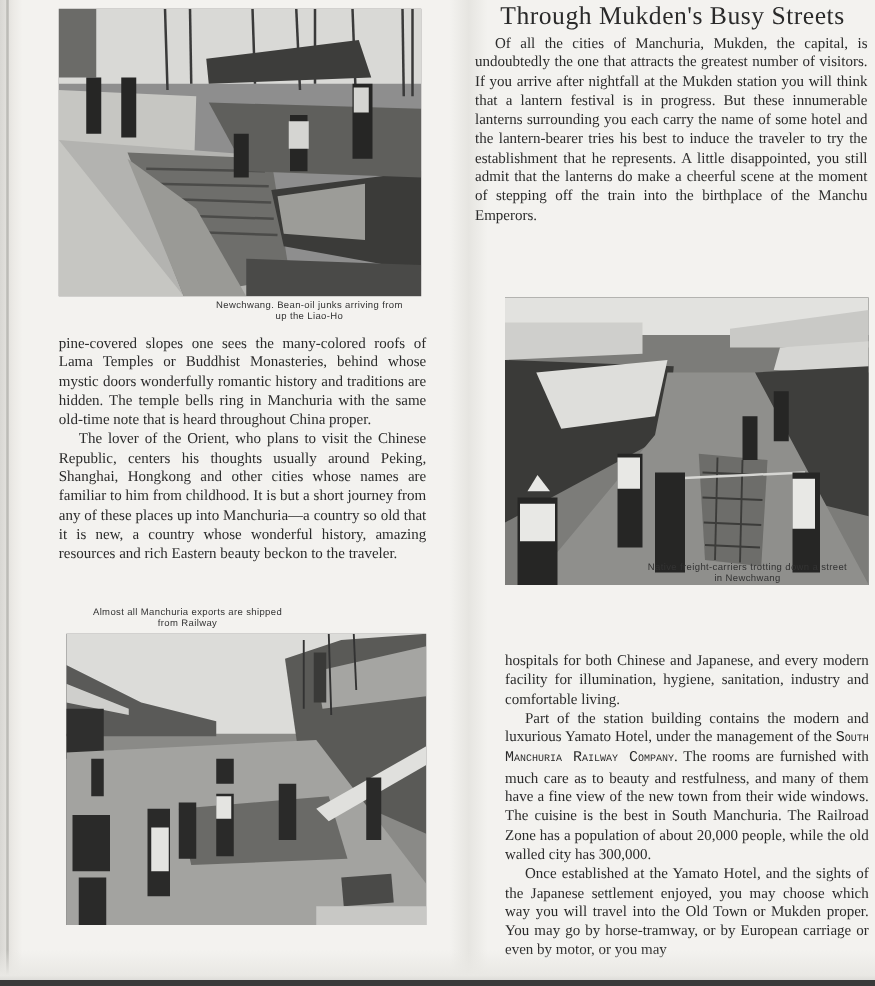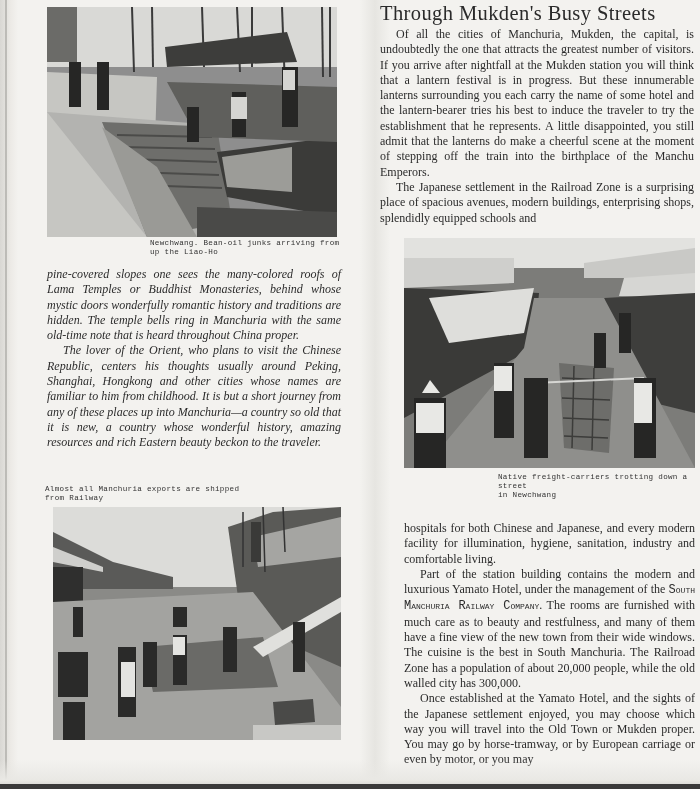--- a/index.html
+++ b/index.html
@@ -2,25 +2,25 @@
 <html><head>
 <meta charset="utf-8">
 <style>
   html,body{margin:0;padding:0;}
   body{width:700px;height:789px;background:#f3f2ef;position:relative;overflow:hidden;font-family:"Liberation Serif","DejaVu Serif",serif;color:#2a2a2a;}
   .spine{position:absolute;left:0;top:0;width:18px;height:789px;background:linear-gradient(90deg,#d8d7d3 0%,#eceae6 60%,#f3f2ef 100%);}
   .spine-line{position:absolute;left:5px;top:0;width:2px;height:789px;background:#9d9c98;opacity:.55;}
   .fold{position:absolute;left:360px;top:0;width:30px;height:789px;background:linear-gradient(90deg,#f3f2ef 0%,#e6e5e1 50%,#f3f2ef 100%);}
   .photo{position:absolute;overflow:hidden;background:#777;}
   .photo svg{display:block;width:100%;height:100%;}
-  .caption{position:absolute;font-family:Liberation Mono, monospace;font-size:7.6px;line-height:9px;color:#333;letter-spacing:.3px;}
+  .caption{position:absolute;font-family:Liberation Sans, sans-serif;font-size:7.6px;line-height:9px;text-align:center;color:#333;letter-spacing:.3px;}
   .col{position:absolute;font-size:12px;line-height:15.3px;text-align:justify;color:#2b2b2b;}
   .col p{margin:0;}
   .col p.indent{text-indent:16px;}
-  .title{position:absolute;left:380px;top:2px;width:316px;text-align:left;font-size:20.5px;letter-spacing:.4px;color:#2a2a2a;}
+  .title{position:absolute;left:380px;top:2px;width:316px;text-align:center;font-size:20.5px;letter-spacing:.4px;color:#2a2a2a;}
   .sc{font-variant:small-caps;font-family:Liberation Mono, monospace;}
   .bottom-shadow{position:absolute;left:0;top:760px;width:700px;height:29px;background:linear-gradient(180deg,rgba(243,242,239,0) 0%,#e9e8e4 70%,#cfcecb 100%);}
   .bottom-edge{position:absolute;left:0;top:784px;width:700px;height:5px;background:#3a3a3a;}
 </style>
 </head>
 <body>
 
 <div class="spine"></div>
 <div class="spine-line"></div>
 <div class="fold"></div>
@@ -67,21 +67,21 @@
       <rect x="184" y="90" width="16" height="22"></rect>
         <rect x="236" y="63" width="12" height="20"></rect>
     </g>
   </svg>
 </div>
 <div class="caption" style="left:150px;top:239px;width:195px;">
   <div>Newchwang.  Bean-oil junks arriving from</div>
   <div>up the Liao-Ho</div>
 </div>
 
-<div class="col" style="left:47px;top:267px;width:294px;font-style:italic;">
+<div class="col" style="left:47px;top:267px;width:294px;">
   <p>pine-covered slopes one sees the many-colored roofs of Lama Temples or Buddhist Monasteries, behind whose mystic doors wonderfully romantic history and traditions are hidden.  The temple bells ring in Manchuria with the same old-time note that is heard throughout China proper.</p>
   <p class="indent">The lover of the Orient, who plans to visit the Chinese Republic, centers his thoughts usually around Peking, Shanghai, Hongkong and other cities whose names are familiar to him from childhood.  It is but a short journey from any of these places up into Manchuria—a country so old that it is new, a country whose wonderful history, amazing resources and rich Eastern beauty beckon to the traveler.</p>
 </div>
 
 <div class="caption" style="left:45px;top:485px;width:210px;">
   <div>Almost all Manchuria exports are shipped</div>
   <div>from Railway</div>
 </div>
 
 <div class="photo" style="left:53px;top:507px;width:288px;height:233px;">
@@ -119,21 +119,20 @@
     </g>
     <path d="M220 195 L260 192 L262 215 L222 218 Z" fill="#4a4a48"></path>
     <rect x="200" y="218" width="88" height="15" fill="#c8c8c5"></rect>
   </svg>
 </div>
 
 <div class="title">Through Mukden's Busy Streets</div>
 
 <div class="col" style="left:380px;top:27px;width:314px;">
   <p class="indent">Of all the cities of Manchuria, Mukden, the capital, is undoubtedly the one that attracts the greatest number of visitors.  If you arrive after nightfall at the Mukden station you will think that a lantern festival is in progress.  But these innumerable lanterns surrounding you each carry the name of some hotel and the lantern-bearer tries his best to induce the traveler to try the establishment that he represents.  A little disappointed, you still admit that the lanterns do make a cheerful scene at the moment of stepping off the train into the birthplace of the Manchu Emperors.</p>
-  <p class="indent">The Japanese settlement in the Railroad Zone is a surprising place of spacious avenues, modern buildings, enterprising shops, splendidly equipped schools and</p>
 </div>
 
 <div class="photo" style="left:404px;top:238px;width:291px;height:230px;">
   <svg viewBox="0 0 291 230" preserveAspectRatio="none">
     <rect width="291" height="230" fill="#7c7c79"></rect>
     <rect width="291" height="30" fill="#e2e2df"></rect>
     <path d="M0 20 L110 20 L110 45 L0 50 Z" fill="#cfcfcc"></path>
     <path d="M0 50 L135 55 L130 110 L0 180 Z" fill="#3a3a38"></path>
     <path d="M25 60 L130 50 L120 95 L45 105 Z" fill="#dededb"></path>
     <path d="M180 25 L291 10 L291 40 L180 40 Z" fill="#c9c9c6"></path>
@@ -159,21 +158,21 @@
         <rect x="215" y="75" width="12" height="40"></rect>
     </g>
     <g fill="#e8e8e5">
       <path d="M18 155 L26 142 L36 155 Z"></path>
         <rect x="12" y="165" width="28" height="30"></rect>
       <rect x="90" y="128" width="18" height="25"></rect>
         <rect x="230" y="145" width="18" height="40"></rect>
     </g>
   </svg>
 </div>
-<div class="caption" style="left:498px;top:473px;width:200px;">
+<div class="caption" style="left:498px;top:449px;width:200px;">
   <div>Native freight-carriers trotting down a street</div>
   <div>in Newchwang</div>
 </div>
 
 <div class="col" style="left:404px;top:497px;width:291px;margin-top:24px;">
   <p>hospitals for both Chinese and Japanese, and every modern facility for illumination, hygiene, sanitation, industry and comfortable living.</p>
   <p class="indent"><span>Part of the station building contains the modern and luxurious Yamato Hotel, under the management of the </span><span class="sc">South Manchuria Railway Company</span><span>.  The rooms are furnished with much care as to beauty and restfulness, and many of them have a fine view of the new town from their wide windows.  The cuisine is the best in South Manchuria.  The Railroad Zone has a population of about 20,000 people, while the old walled city has 300,000.</span></p>
   <p class="indent">Once established at the Yamato Hotel, and the sights of the Japanese settlement enjoyed, you may choose which way you will travel into the Old Town or Mukden proper.  You may go by horse-tramway, or by European carriage or even by motor, or you may</p>
 </div>
 

